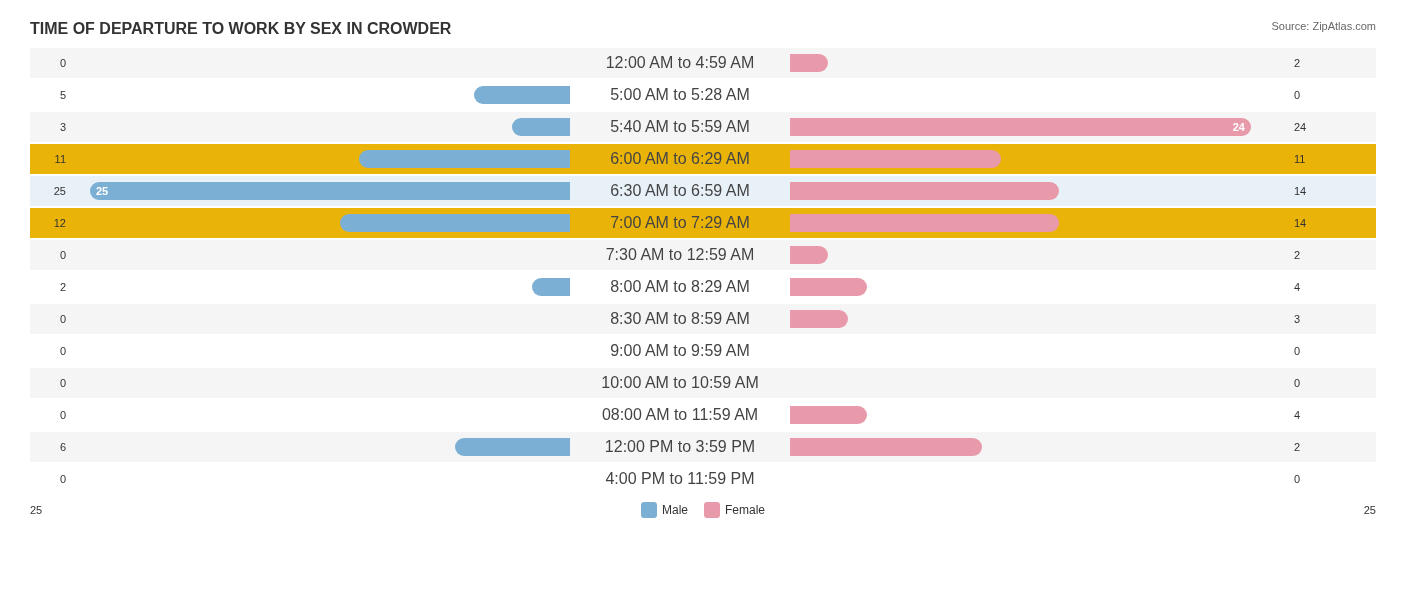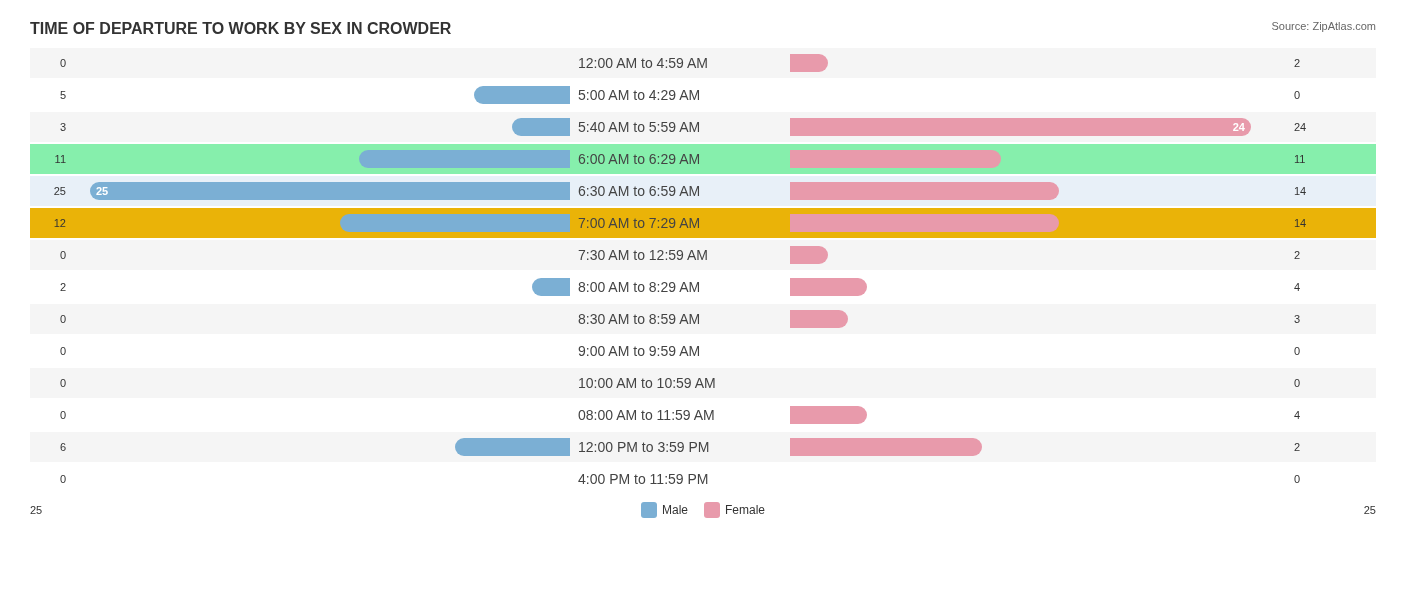--- a/index.html
+++ b/index.html
@@ -63,21 +63,22 @@
       position: relative;
       height: 100%;
     }
     .left-bar {
       height: 18px;
       background: #7bafd4;
       border-radius: 9px 0 0 9px;
     }
     .label-center {
       width: 220px;
-      font-size: 14px;
+      text-align: center;
+      font-size: 16px;
       color: #444;
       flex-shrink: 0;
       padding: 0 8px;
     }
     .right-bar-area {
       width: 500px;
       display: flex;
       justify-content: flex-start;
       align-items: center;
       position: relative;
@@ -155,21 +156,21 @@
     </div>
     <div class="right-value">2</div>
   </div>
       <div class="row" style="background: rgb(255, 255, 255);">
     <div class="left-value">5</div>
     <div class="left-bar-area">
       <div class="left-bar" style="width:96px; background:#7bafd4; ">
         
       </div>
     </div>
-    <div class="label-center">5:00 AM to 4:29 AM</div>
+    <div class="label-center">5:00 AM to 5:28 AM</div>
     <div class="right-bar-area">
       <div class="right-bar" style="width:0px; background:#e89aab; ">
         
       </div>
     </div>
     <div class="right-value">0</div>
   </div>
       <div class="row" style="background: rgb(245, 245, 245);">
     <div class="left-value">3</div>
     <div class="left-bar-area">
@@ -178,21 +179,21 @@
       </div>
     </div>
     <div class="label-center">5:40 AM to 5:59 AM</div>
     <div class="right-bar-area">
       <div class="right-bar" style="width:461px; background:#e89aab; border-radius:0 9px 9px 0;">
         <span style="color:#fff;font-size:11px;font-weight:bold;padding:0 6px;line-height:18px;display:block;text-align:right;">24</span>
       </div>
     </div>
     <div class="right-value">24</div>
   </div>
-      <div class="row" style="background: #86efac;">
+      <div class="row" style="background: #eab308;">
     <div class="left-value">11</div>
     <div class="left-bar-area">
       <div class="left-bar" style="width:211px; background:#7bafd4; ">
         
       </div>
     </div>
     <div class="label-center">6:00 AM to 6:29 AM</div>
     <div class="right-bar-area">
       <div class="right-bar" style="width:211px; background:#e89aab; ">
         

